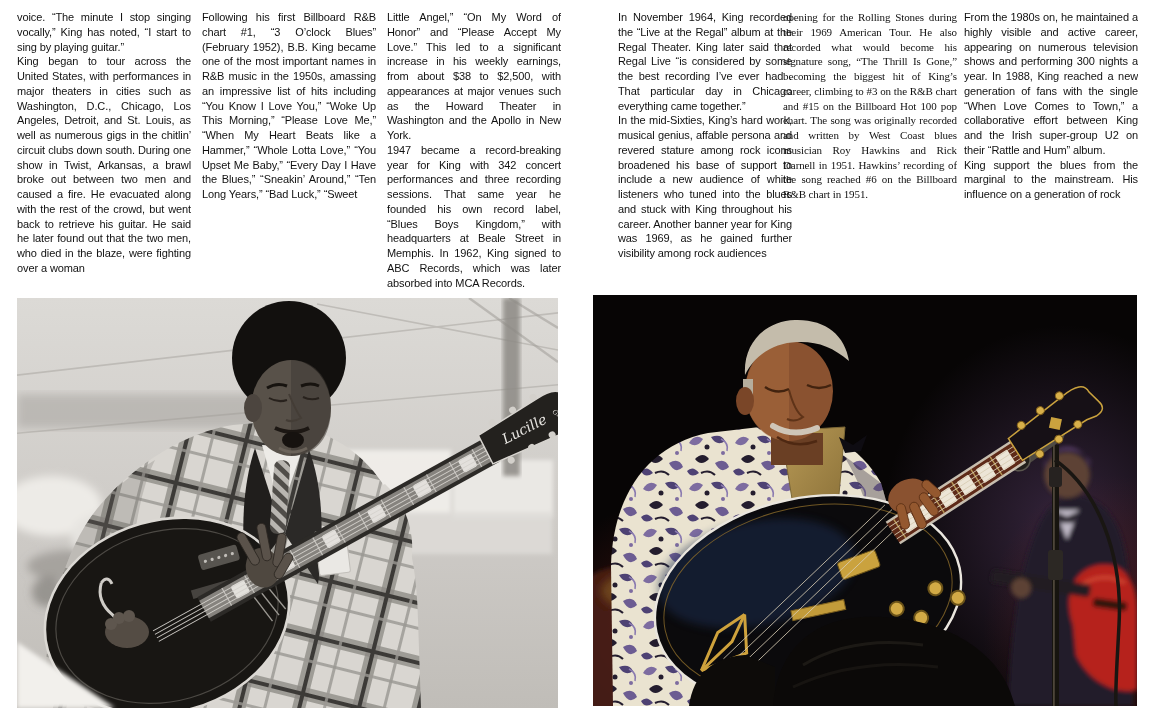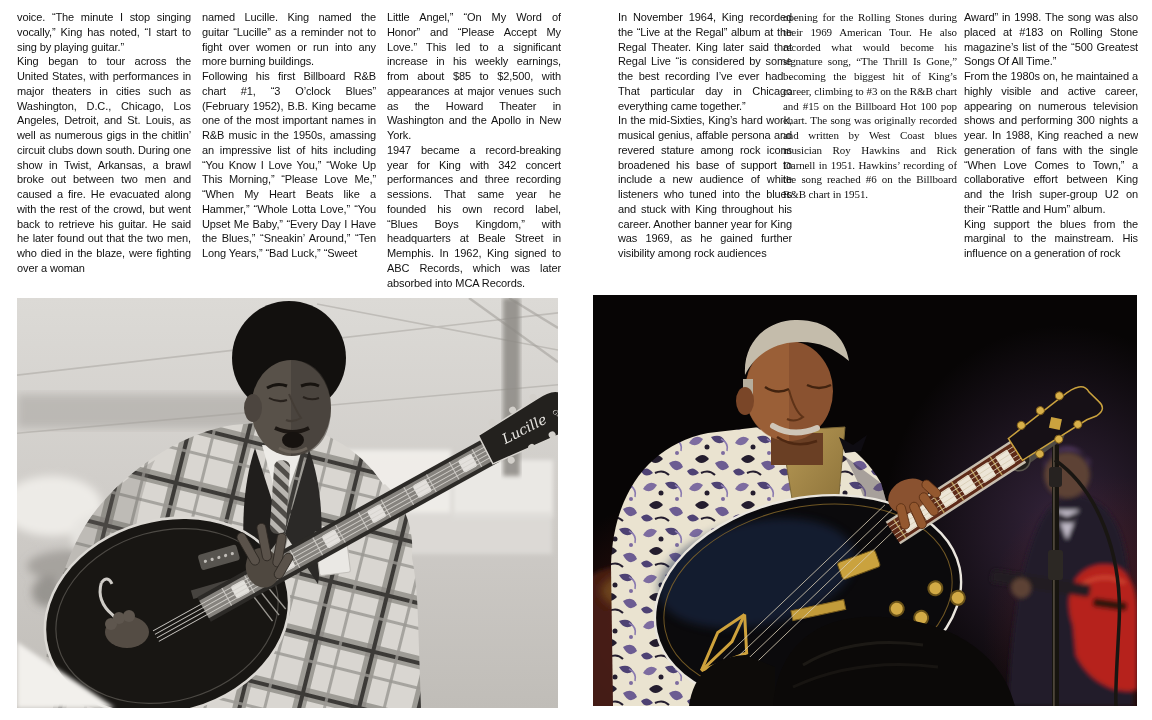--- a/index.html
+++ b/index.html
@@ -19,37 +19,35 @@
 </head>
 <body>
 
 <div class="spread">
 
   <div class="col c0">
     <p>voice. “The minute I stop singing vocally,” King has noted, “I start to sing by playing guitar.”</p>
     <p>King began to tour across the United States, with performances in major theaters in cities such as Washington, D.C., Chicago, Los Angeles, Detroit, and St. Louis, as well as numerous gigs in the chitlin’ circuit clubs down south. During one show in Twist, Arkansas, a brawl broke out between two men and caused a fire. He evacuated along with the rest of the crowd, but went back to retrieve his guitar. He said he later found out that the two men, who died in the blaze, were fighting over a woman</p>
   </div>
   <div class="col c1">
-    <p>named Lucille. King named the guitar “Lucille” as a reminder not to fight over women or run into any more burning buildings.</p>
     <p>Following his first Billboard R&amp;B chart #1, “3 O’clock Blues” (February 1952), B.B. King became one of the most important names in R&amp;B music in the 1950s, amassing an impressive list of hits including “You Know I Love You,” “Woke Up This Morning,” “Please Love Me,” “When My Heart Beats like a Hammer,” “Whole Lotta Love,” “You Upset Me Baby,” “Every Day I Have the Blues,” “Sneakin’ Around,” “Ten Long Years,” “Bad Luck,” “Sweet</p>
   </div>
   <div class="col c2">
-    <p>Little Angel,” “On My Word of Honor” and “Please Accept My Love.” This led to a significant increase in his weekly earnings, from about $85 to $2,500, with appearances at major venues such as the Howard Theater in Washington and the Apollo in New York.</p>
+    <p>Little Angel,” “On My Word of Honor” and “Please Accept My Love.” This led to a significant increase in his weekly earnings, from about $38 to $2,500, with appearances at major venues such as the Howard Theater in Washington and the Apollo in New York.</p>
     <p>1947 became a record-breaking year for King with 342 concert performances and three recording sessions. That same year he founded his own record label, “Blues Boys Kingdom,” with headquarters at Beale Street in Memphis. In 1962, King signed to ABC Records, which was later absorbed into MCA Records.</p>
   </div>
 
   <div class="col c3">
     <p>In November 1964, King recorded the “Live at the Regal” album at the Regal Theater. King later said that Regal Live “is considered by some the best recording I’ve ever had . That particular day in Chicago everything came together.”</p>
     <p>In the mid-Sixties, King’s hard work, musical genius, affable persona and revered stature among rock icons broadened his base of support to include a new audience of white listeners who tuned into the blues and stuck with King throughout his career. Another banner year for King was 1969, as he gained further visibility among rock audiences</p>
   </div>
   <div class="col c4">
     <p>opening for the Rolling Stones during their 1969 American Tour. He also recorded what would become his signature song, “The Thrill Is Gone,” becoming the biggest hit of King’s career, climbing to #3 on the R&amp;B chart and #15 on the Billboard Hot 100 pop chart. The song was originally recorded and written by West Coast blues musician Roy Hawkins and Rick Darnell in 1951. Hawkins’ recording of the song reached #6 on the Billboard R&amp;B chart in 1951.</p>
   </div>
   <div class="col c5">
-    <p>Award” in 1998. The song was also placed at #183 on Rolling Stone magazine’s list of the “500 Greatest Songs Of All Time.”</p>
     <p>From the 1980s on, he maintained a highly visible and active career, appearing on numerous television shows and performing 300 nights a year. In 1988, King reached a new generation of fans with the single “When Love Comes to Town,” a collaborative effort between King and the Irish super-group U2 on their “Rattle and Hum” album.</p>
     <p>King support the blues from the marginal to the mainstream. His influence on a generation of rock</p>
   </div>
 
   <figure class="photo photo-left" style="margin:0">
     <svg viewBox="0 0 541 410" preserveAspectRatio="none">
       <defs>
         <linearGradient id="lsky" x1="0" y1="0" x2="0" y2="1">
           <stop offset="0" stop-color="#dcdad6"></stop>
             <stop offset="0.55" stop-color="#cecbc7"></stop>

